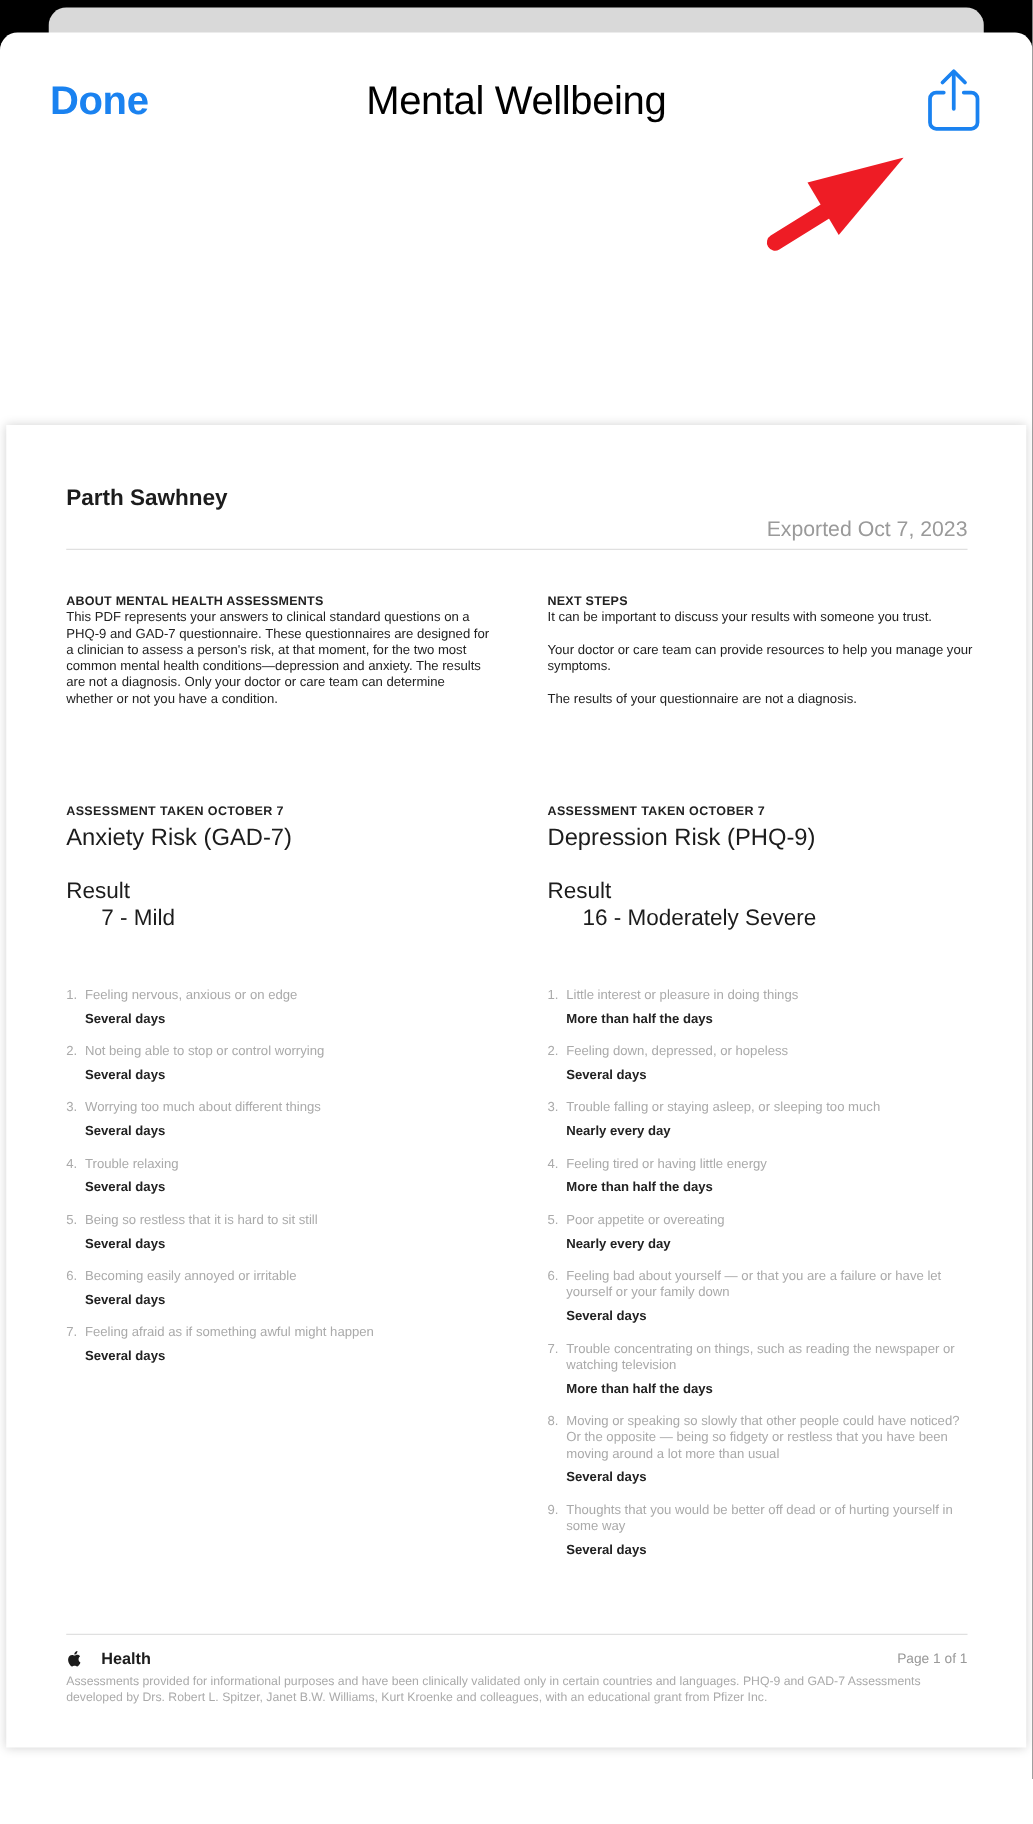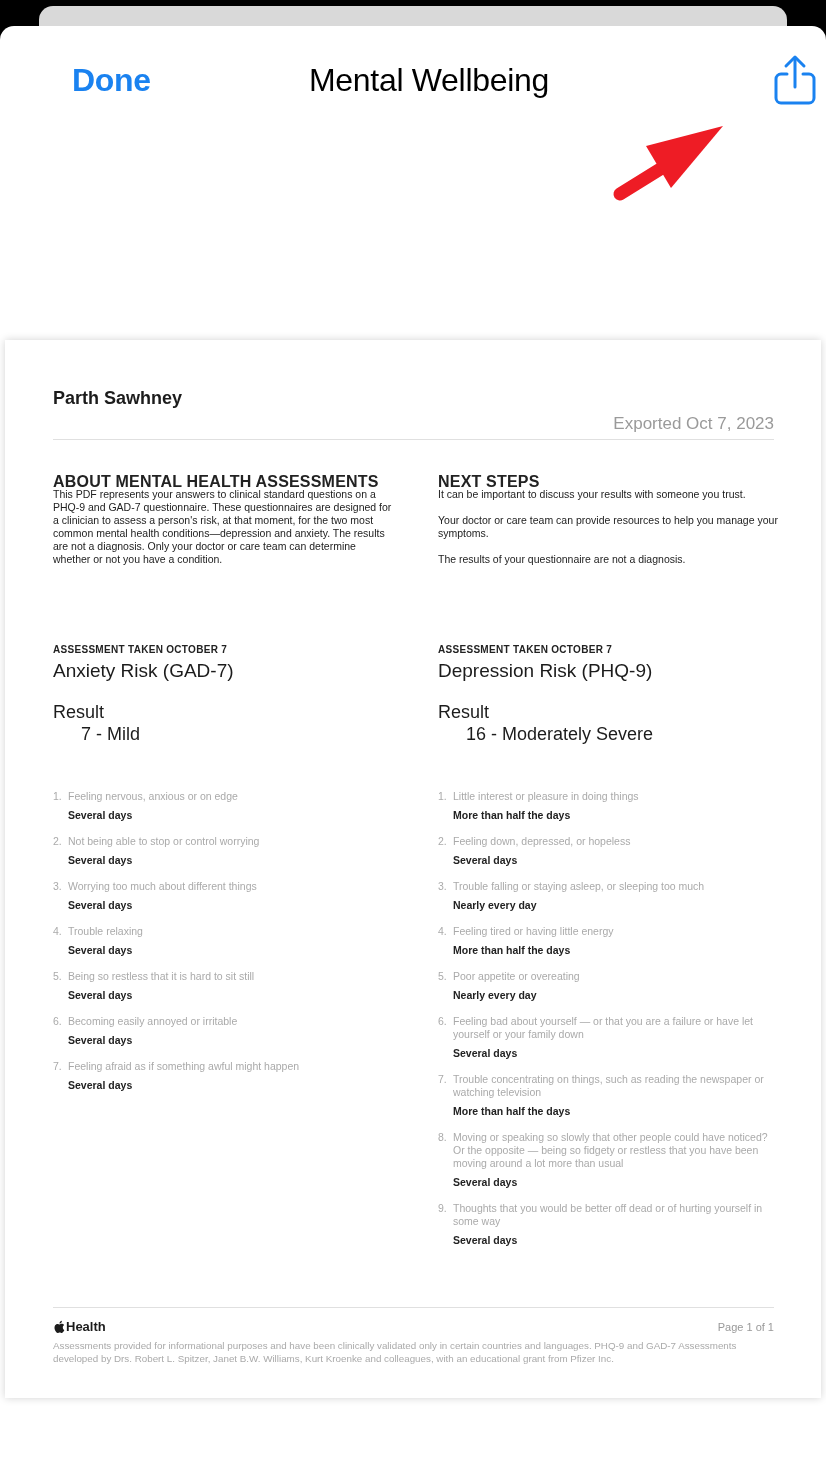--- a/index.html
+++ b/index.html
@@ -8,21 +8,21 @@
     font-family: "Liberation Sans", "DejaVu Sans", sans-serif;
   }
   .back-sheet {
     position: absolute; left: 39px; top: 6px; width: 748px; height: 40px;
     background: #d9d9d9; border-radius: 14px 14px 0 0;
   }
   .sheet {
     position: absolute; left: 0; top: 26px; width: 826px; height: 1433px;
     background: #fff; border-radius: 14px 14px 0 0; overflow: hidden;
   }
-  .nav { position: relative; height: 110px; margin-left: 32px; }
+  .nav { position: relative; height: 110px; }
   .done {
     position: absolute; left: 40px; top: 36px; font-size: 32px; font-weight: 600;
     color: #1a82f0; cursor: pointer; letter-spacing: -0.3px;
   }
   .title {
     position: absolute; left: 0; right: 0; top: 36px; text-align: center;
     font-size: 32px; font-weight: 500; color: #000; letter-spacing: -0.3px;
   }
   .share { position: absolute; left: 740px; top: 28px; width: 46px; height: 52px; cursor: pointer; }
   .arrow-annot { position: absolute; left: 608px; top: 100px; width: 125px; height: 80px; }
@@ -33,35 +33,35 @@
   }
   .pc { position: absolute; left: 48px; width: 721px; }
   .patient-name { top: 48px; font-size: 18px; color: #1c1c1c; font-weight: 600; }
   .dob { top: 74px; font-size: 13px; color: #9a9a9a; }
   .exported { position: absolute; top: 74px; right: 47px; font-size: 17px; color: #9a9a9a; }
   .hr { position: absolute; left: 48px; width: 721px; height: 1px; background: #e0e0e0; }
 
   .col { position: absolute; width: 340px; font-size: 10.5px; color: #222; line-height: 13px; }
   .col.left { left: 48px; }
   .col.right { left: 433px; }
-  .sec-head { font-weight: 700; font-size: 16px; letter-spacing: 0.2px; color: #222; }
+  .sec-head { font-weight: 700; font-size: 10px; letter-spacing: 0.2px; color: #222; }
   .para { margin: 0 0 13px 0; }
 
   .assess-label { font-weight: 700; font-size: 10px; letter-spacing: 0.3px; color: #222; }
   .assess-title { font-size: 19px; color: #1c1c1c; margin-top: 8px; font-weight: 500; }
   .result-label { font-size: 18px; color: #1c1c1c; margin-top: 24px; font-weight: 500; line-height: 22px; }
   .result-value { font-size: 18px; color: #1c1c1c; font-weight: 400; line-height: 22px; margin-left: 28px; }
 
   .q-list { position: absolute; width: 340px; }
   .q { position: relative; padding-left: 15px; margin-bottom: 12px; }
   .q-num { position: absolute; left: 0; top: 0; font-size: 10.5px; color: #aaa; }
   .q-text { font-size: 10.5px; color: #aaa; line-height: 13px; }
   .q-ans { font-size: 10.5px; color: #222; font-weight: 700; margin-top: 6px; line-height: 13px; }
 
-  .footer-brand { position: absolute; left: 48px; top: 979px; font-size: 13px; font-weight: 700; color: #1c1c1c; display: flex; align-items: center; gap: 1px; }
+  .footer-brand { position: absolute; left: 48px; top: 979px; font-size: 13px; font-weight: 700; color: #1c1c1c; display: flex; align-items: center; gap: 16px; }
   .footer-page { position: absolute; right: 47px; top: 981px; font-size: 11px; color: #999; }
   .footer-note { position: absolute; left: 48px; top: 999px; width: 723px; font-size: 9.8px; color: #aaa; line-height: 13px; }
 </style>
 </head>
 <body>
 
 <div class="back-sheet"></div>
 
 <div class="sheet">
   <div class="nav">

